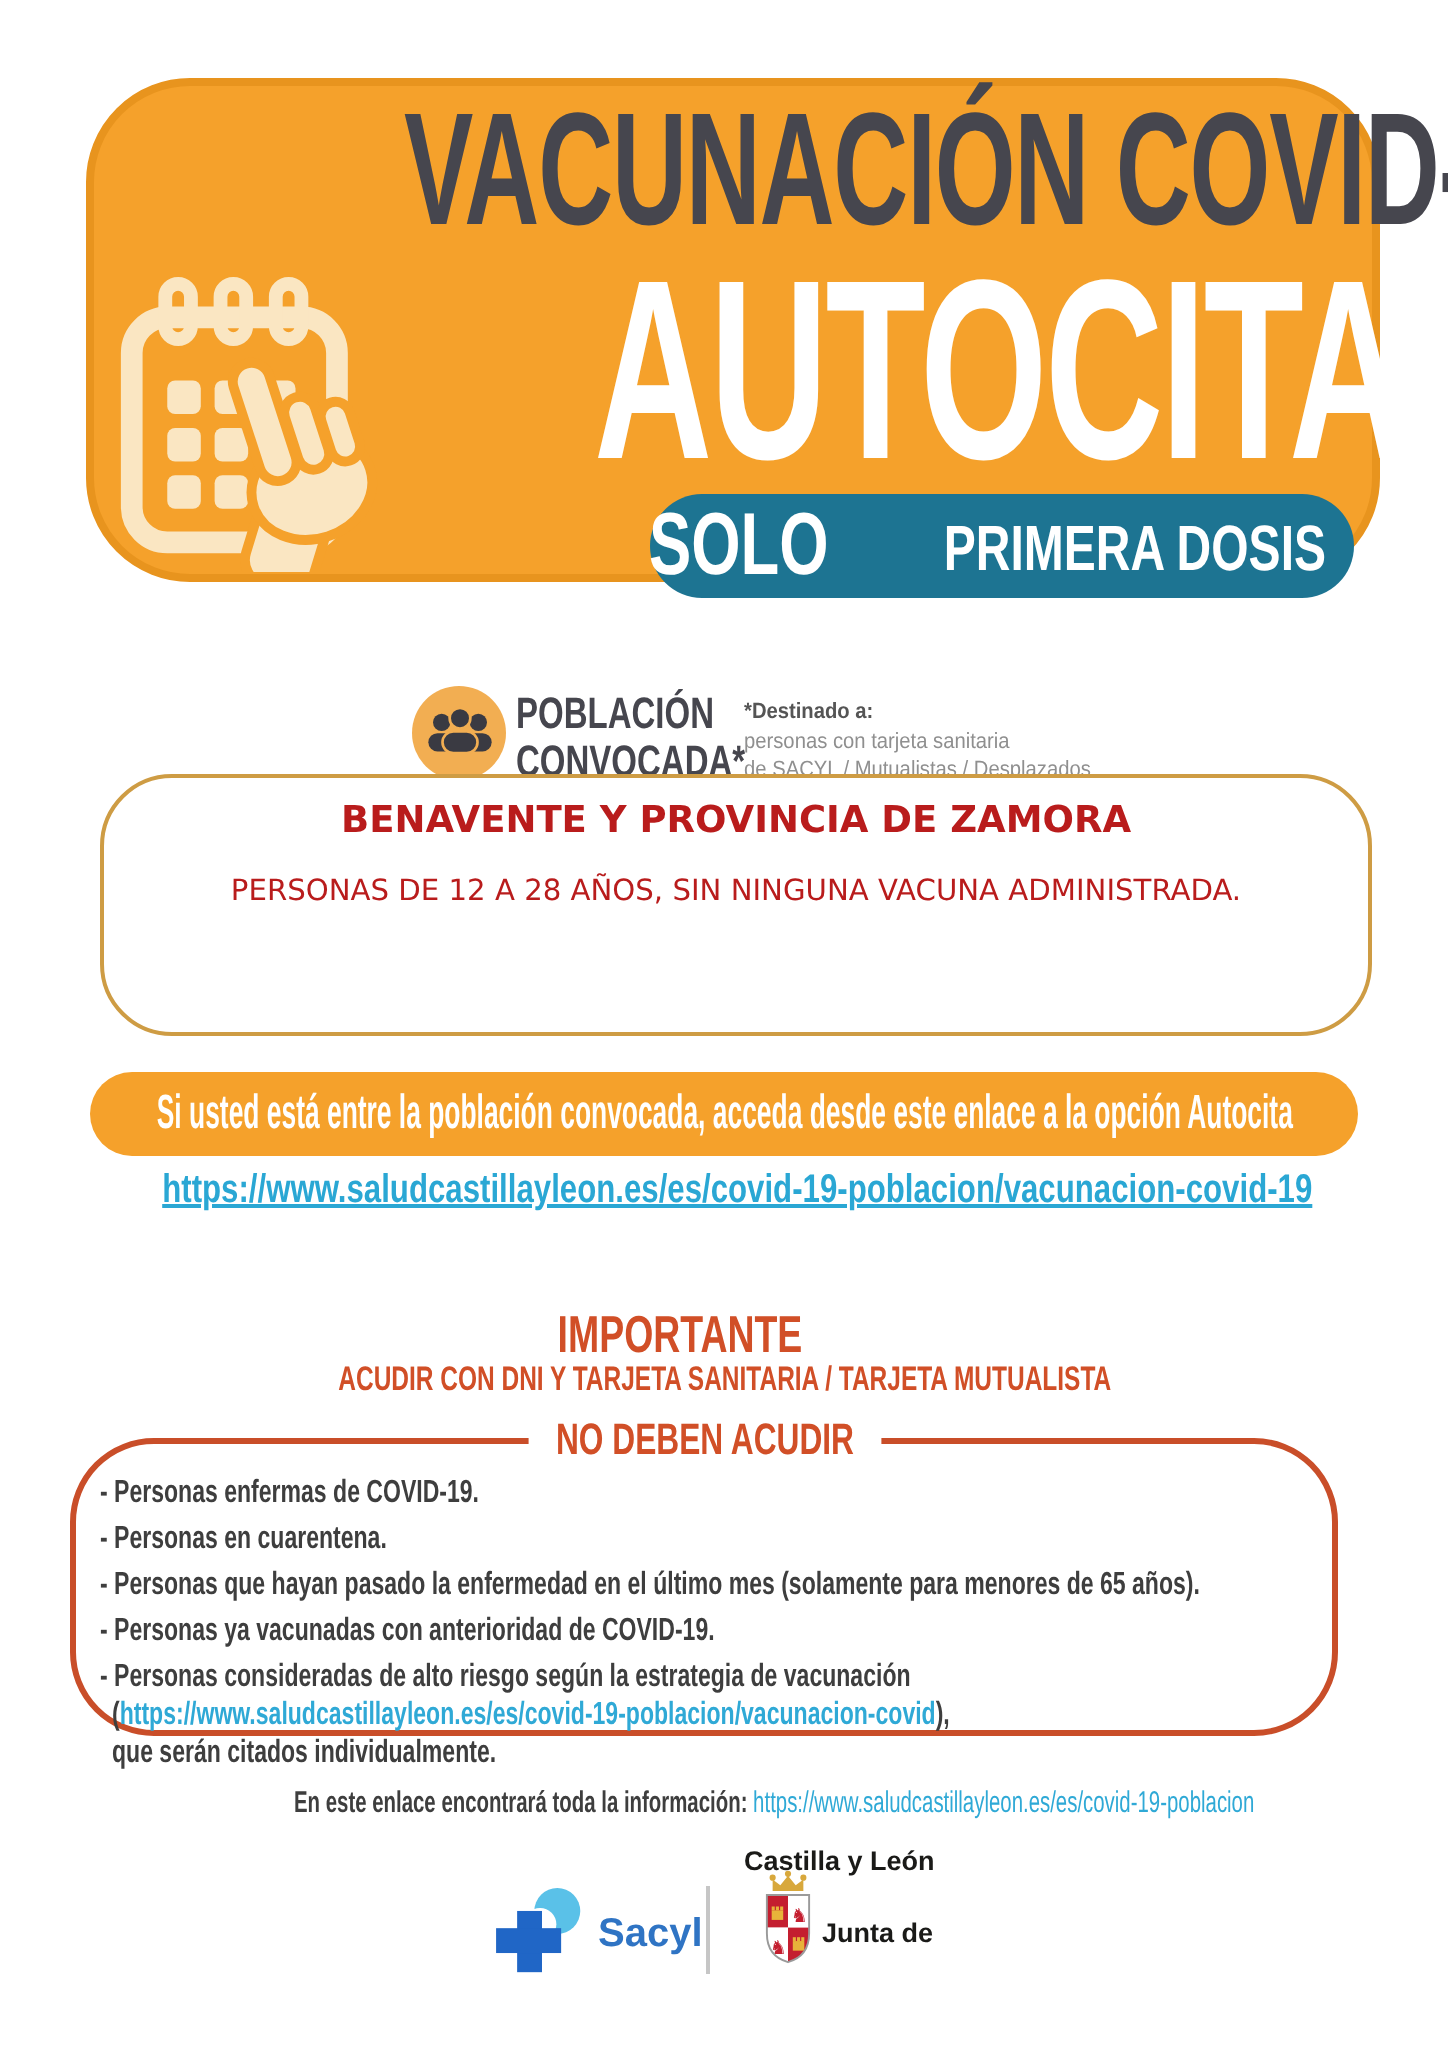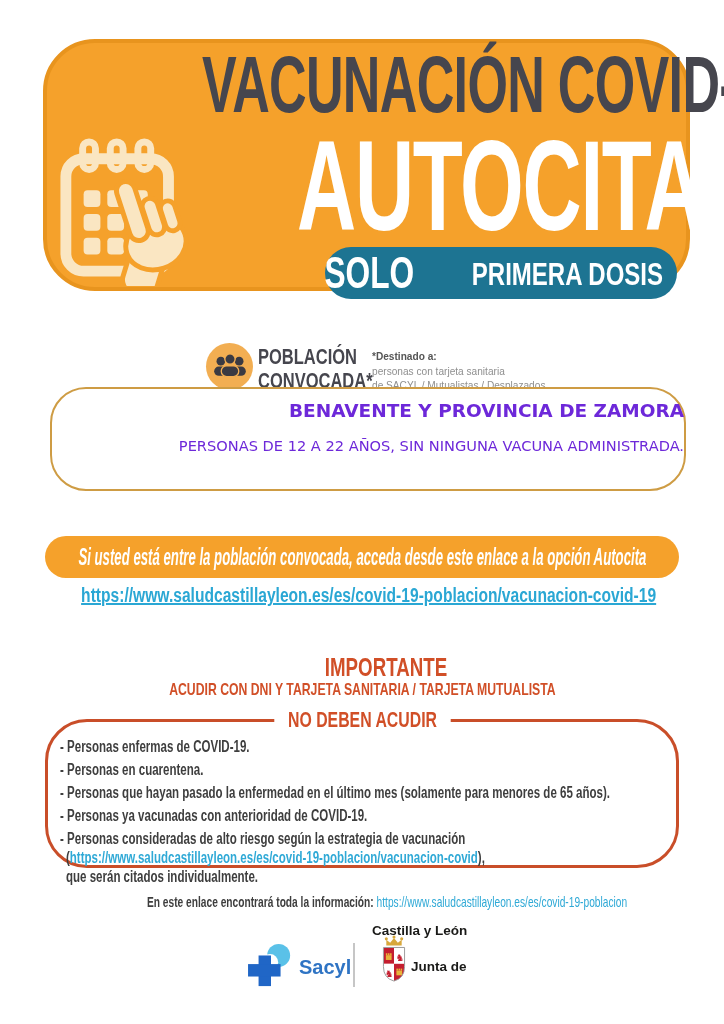--- a/index.html
+++ b/index.html
@@ -28,42 +28,42 @@
   
   .pop-circle{left:206px;top:343px;width:47px;height:47px;border-radius:50%;background:#F2AE52;
               display:flex;align-items:center;justify-content:center;}
   .pop-label{left:258px;top:345px;line-height:24px;}
   .pop-label .sqL{font-size:22px;font-weight:bold;color:#46464E;--sx:.75;display:block;}
   .dest-title{left:372px;top:350px;font-size:11px;font-weight:bold;color:#555;}
   .dest-lines{left:372px;top:364px;font-size:11px;color:#8F8F8F;line-height:14px;}
   .dest-lines .sqL,.dest-title .sqL{--sx:.92;}
 
   
-  .gold-box{left:50px;top:387px;width:636px;height:104px;border:2.5px solid #CE9C44;border-radius:36px;
-            box-sizing:border-box;background:#fff;font-family:"DejaVu Sans",sans-serif;color:#6d28d9;text-align:right;}
+  .gold-box{left:50px;top:387px;width:636px;height:131px;border:2.5px solid #CE9C44;border-radius:36px;
+            box-sizing:border-box;background:#fff;font-family:"DejaVu Sans",sans-serif;color:#b91c1c;text-align:center;}
   .gold-box .t1{position:absolute;left:0;right:0;top:11px;font-size:18.5px;font-weight:bold;}
   .gold-box .t2{position:absolute;left:0;right:0;top:48px;font-size:14.6px;}
   .gold-box .t3{position:absolute;left:12px;right:12px;top:82px;font-size:13.4px;font-weight:bold;line-height:16.5px;}
 
   
   .cta-pill{left:45px;top:536px;width:634px;height:42px;background:#F5A12B;border-radius:23px;
-            display:flex;align-items:center;justify-content:center;font-style:italic;}
+            display:flex;align-items:center;justify-content:center;}
   .cta-pill .sq{font-size:24px;font-weight:bold;color:#fff;--sx:.55;}
   .cta-link{left:0;top:584px;width:724px;text-align:center;}
   .cta-link a{font-size:20px;font-weight:bold;color:#2AA7D4;text-decoration:underline;}
   .cta-link .sq{--sx:.78;}
 
   
-  .imp-title{left:0;top:652px;width:679px;text-align:center;margin-left:46px;}
+  .imp-title{left:0;top:652px;width:679px;text-align:center;}
   .imp-title .sq{font-size:26px;font-weight:bold;color:#D14F27;--sx:.72;}
   .imp-sub{left:0;top:680px;width:724px;text-align:center;}
   .imp-sub .sq{font-size:17px;font-weight:bold;color:#D14F27;--sx:.72;}
 
   
-  .red-box{left:45px;top:719px;width:634px;height:149px;border:3px solid #C94E29;border-radius:42px;
+  .red-box{left:35px;top:719px;width:634px;height:149px;border:3px solid #C94E29;border-radius:42px;
            box-sizing:border-box;background:#fff;}
   .red-box-title{position:absolute;left:0;right:0;top:-15px;text-align:center;line-height:1;}
   .red-box-title .sq{font-size:22px;font-weight:bold;color:#D14F27;--sx:.72;background:#fff;padding:2px 19px;}
   .bullets{position:absolute;left:12px;top:15px;line-height:19px;font-size:16px;font-weight:bold;color:#3E3E3E;}
   .bullets .row{height:23px;}
   .bullets .sqL{--sx:.72;}
   .bullets .tight{height:19px;}
   .bullets a{color:#2FA9D6;text-decoration:none;font-weight:bold;}
   .bullets .ind{margin-left:6px;}
 
@@ -146,21 +146,21 @@
   <div class="abs dest-title">
     <span class="sqL">*Destinado a:</span>
   </div>
   <div class="abs dest-lines">
     <span class="sqL" style="display:block">personas con tarjeta sanitaria</span>
     <span class="sqL" style="display:block">de SACYL / Mutualistas / Desplazados</span>
   </div>
 
   <div class="abs gold-box">
     <div class="t1">BENAVENTE Y PROVINCIA DE ZAMORA</div>
-    <div class="t2">PERSONAS DE 12 A 22 AÑOS, SIN NINGUNA VACUNA ADMINISTRADA.</div>
+    <div class="t2">PERSONAS DE 12 A 28 AÑOS, SIN NINGUNA VACUNA ADMINISTRADA.</div>
   </div>
 
   <div class="abs cta-pill">
     <span class="sq">Si usted está entre la población convocada, acceda desde este enlace a la opción Autocita</span>
   </div>
   <div class="abs cta-link">
     <span class="sq"><a>https://www.saludcastillayleon.es/es/covid-19-poblacion/vacunacion-covid-19</a></span>
   </div>
 
   <div class="abs imp-title">

